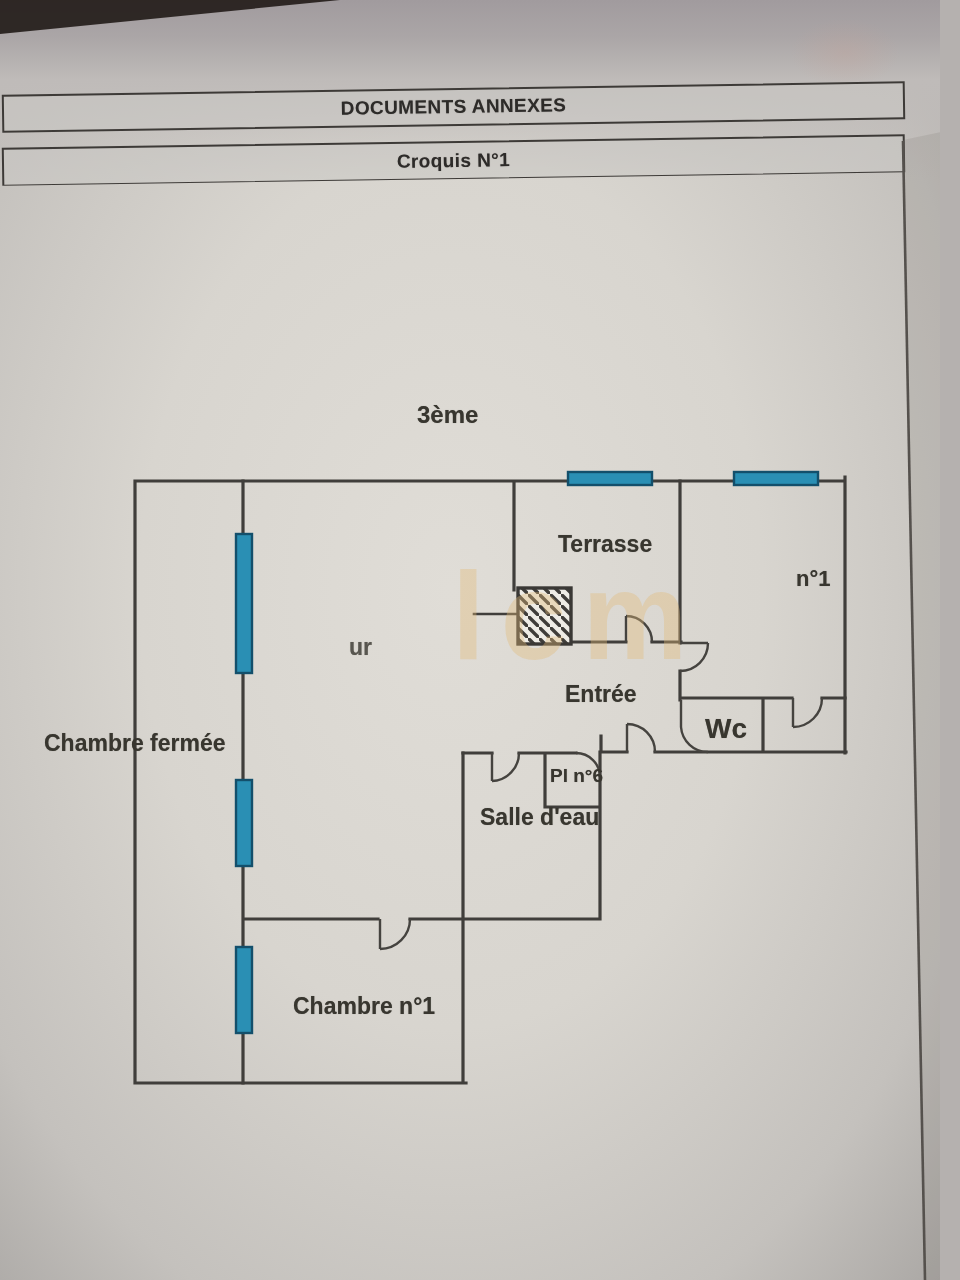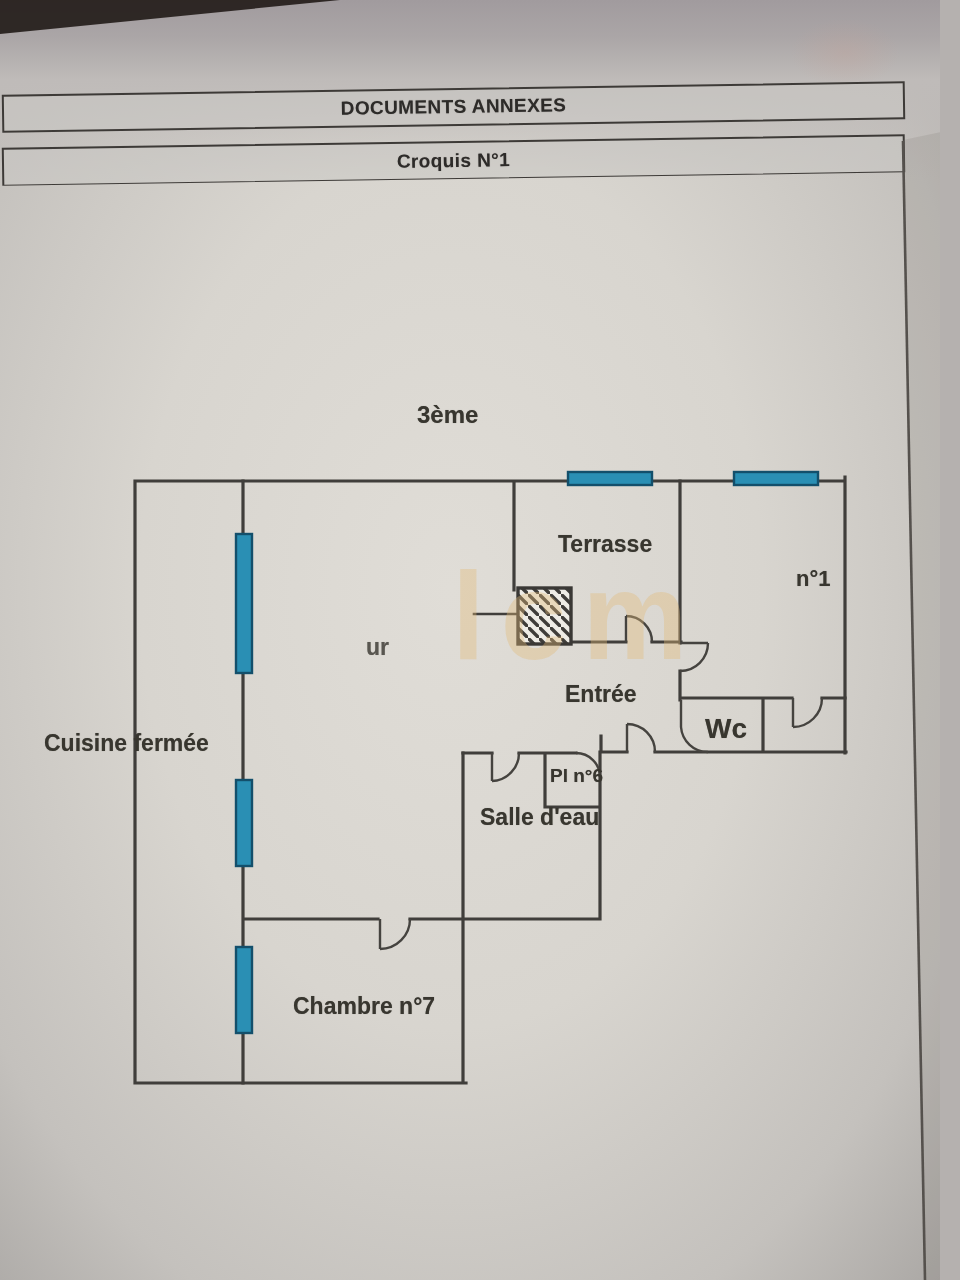--- a/index.html
+++ b/index.html
@@ -127,27 +127,27 @@
   </svg>
 
   <div class="watermark">lcm</div>
 
   <div class="lbl" style="left:417px;top:401px;font-size:24px">3ème</div>
 
   <div class="lbl" style="left:558px;top:531px">Terrasse</div>
 
   <div class="lbl" style="left:796px;top:566px;font-size:22px">n°1</div>
 
-  <div class="lbl" style="left:366px;top:634px;opacity:.8">ur</div>
+  <div class="lbl" style="left:349px;top:634px;opacity:.8">ur</div>
 
   <div class="lbl" style="left:565px;top:681px">Entrée</div>
 
   <div class="lbl" style="left:705px;top:713px;font-size:28px">Wc</div>
 
   <div class="lbl" style="left:550px;top:765px;font-size:19px">Pl n°6</div>
 
   <div class="lbl" style="left:480px;top:804px">Salle d'eau</div>
 
-  <div class="lbl" style="left:293px;top:993px">Chambre n°7</div>
+  <div class="lbl" style="left:293px;top:993px">Chambre n°1</div>
 
-  <div class="lbl" style="left:44px;top:730px">Cuisine fermée</div>
+  <div class="lbl" style="left:44px;top:730px">Chambre fermée</div>
 
 </div>
 
 </body></html>

